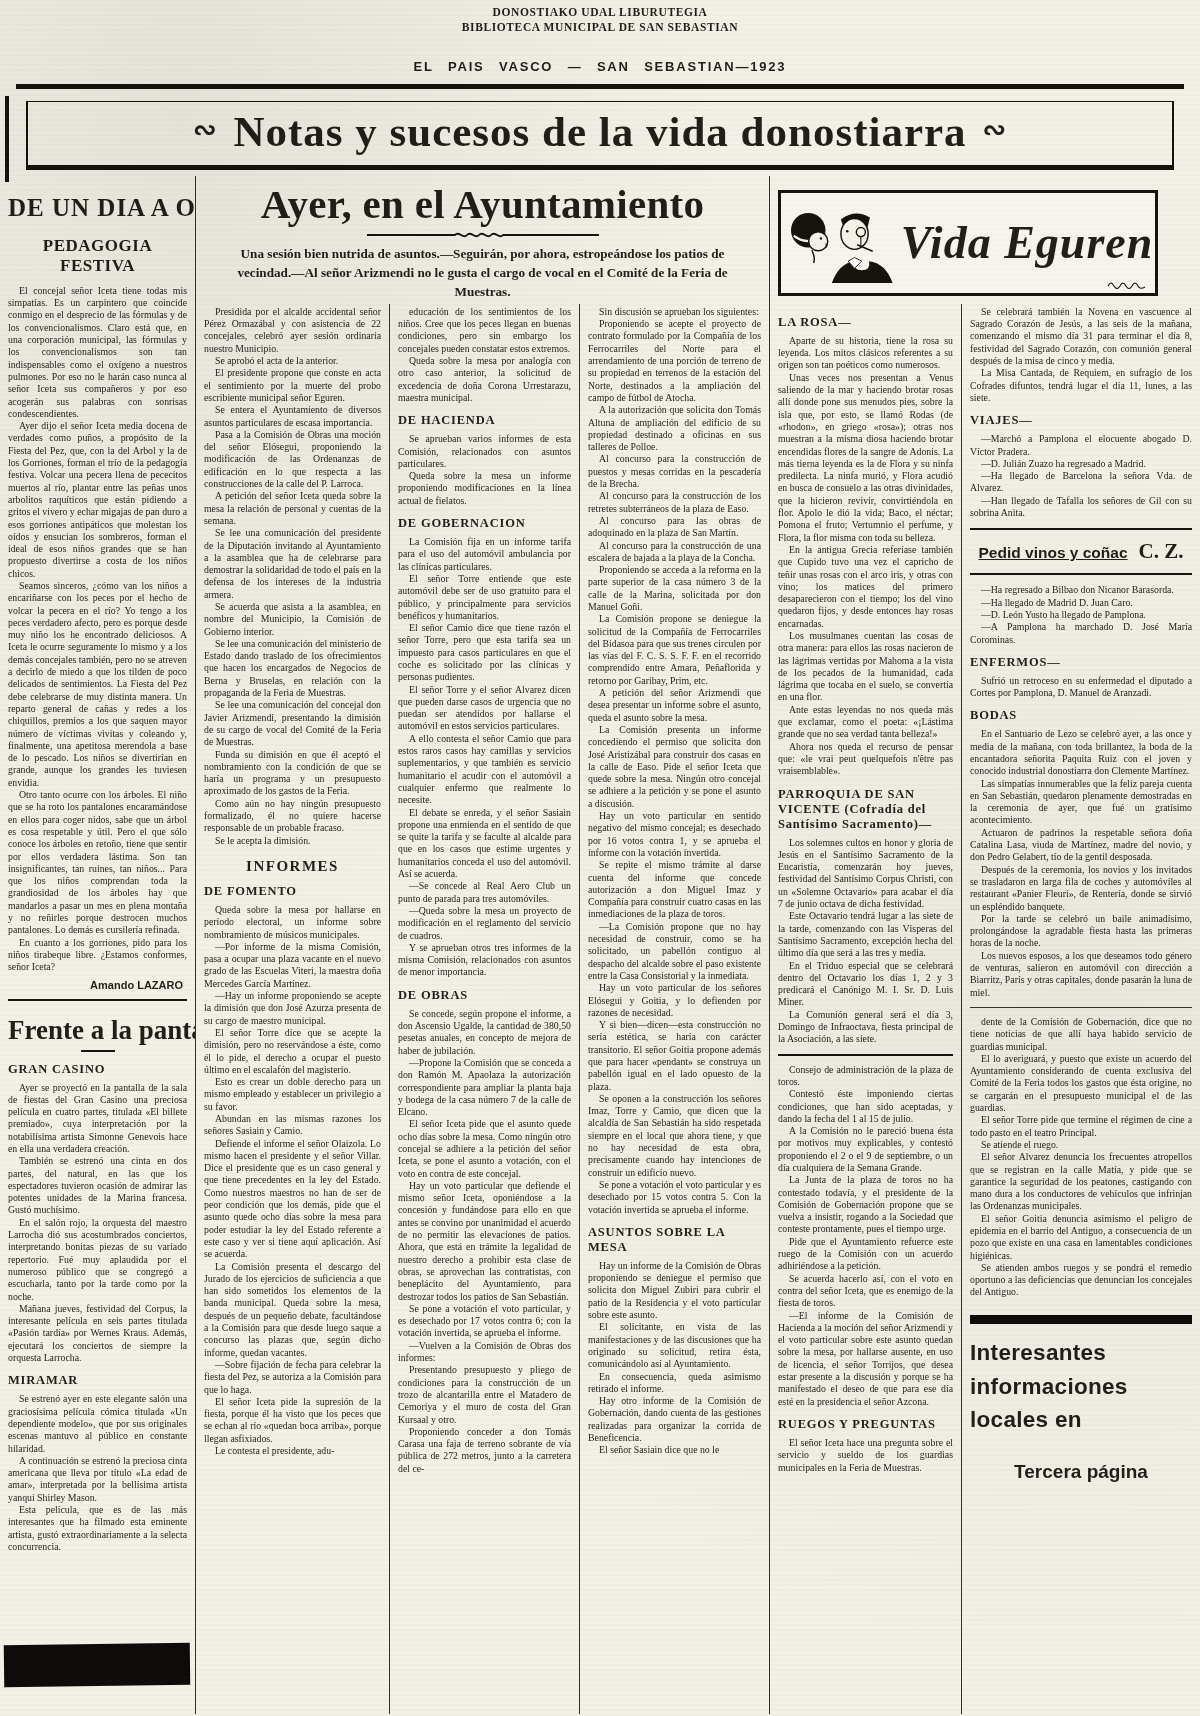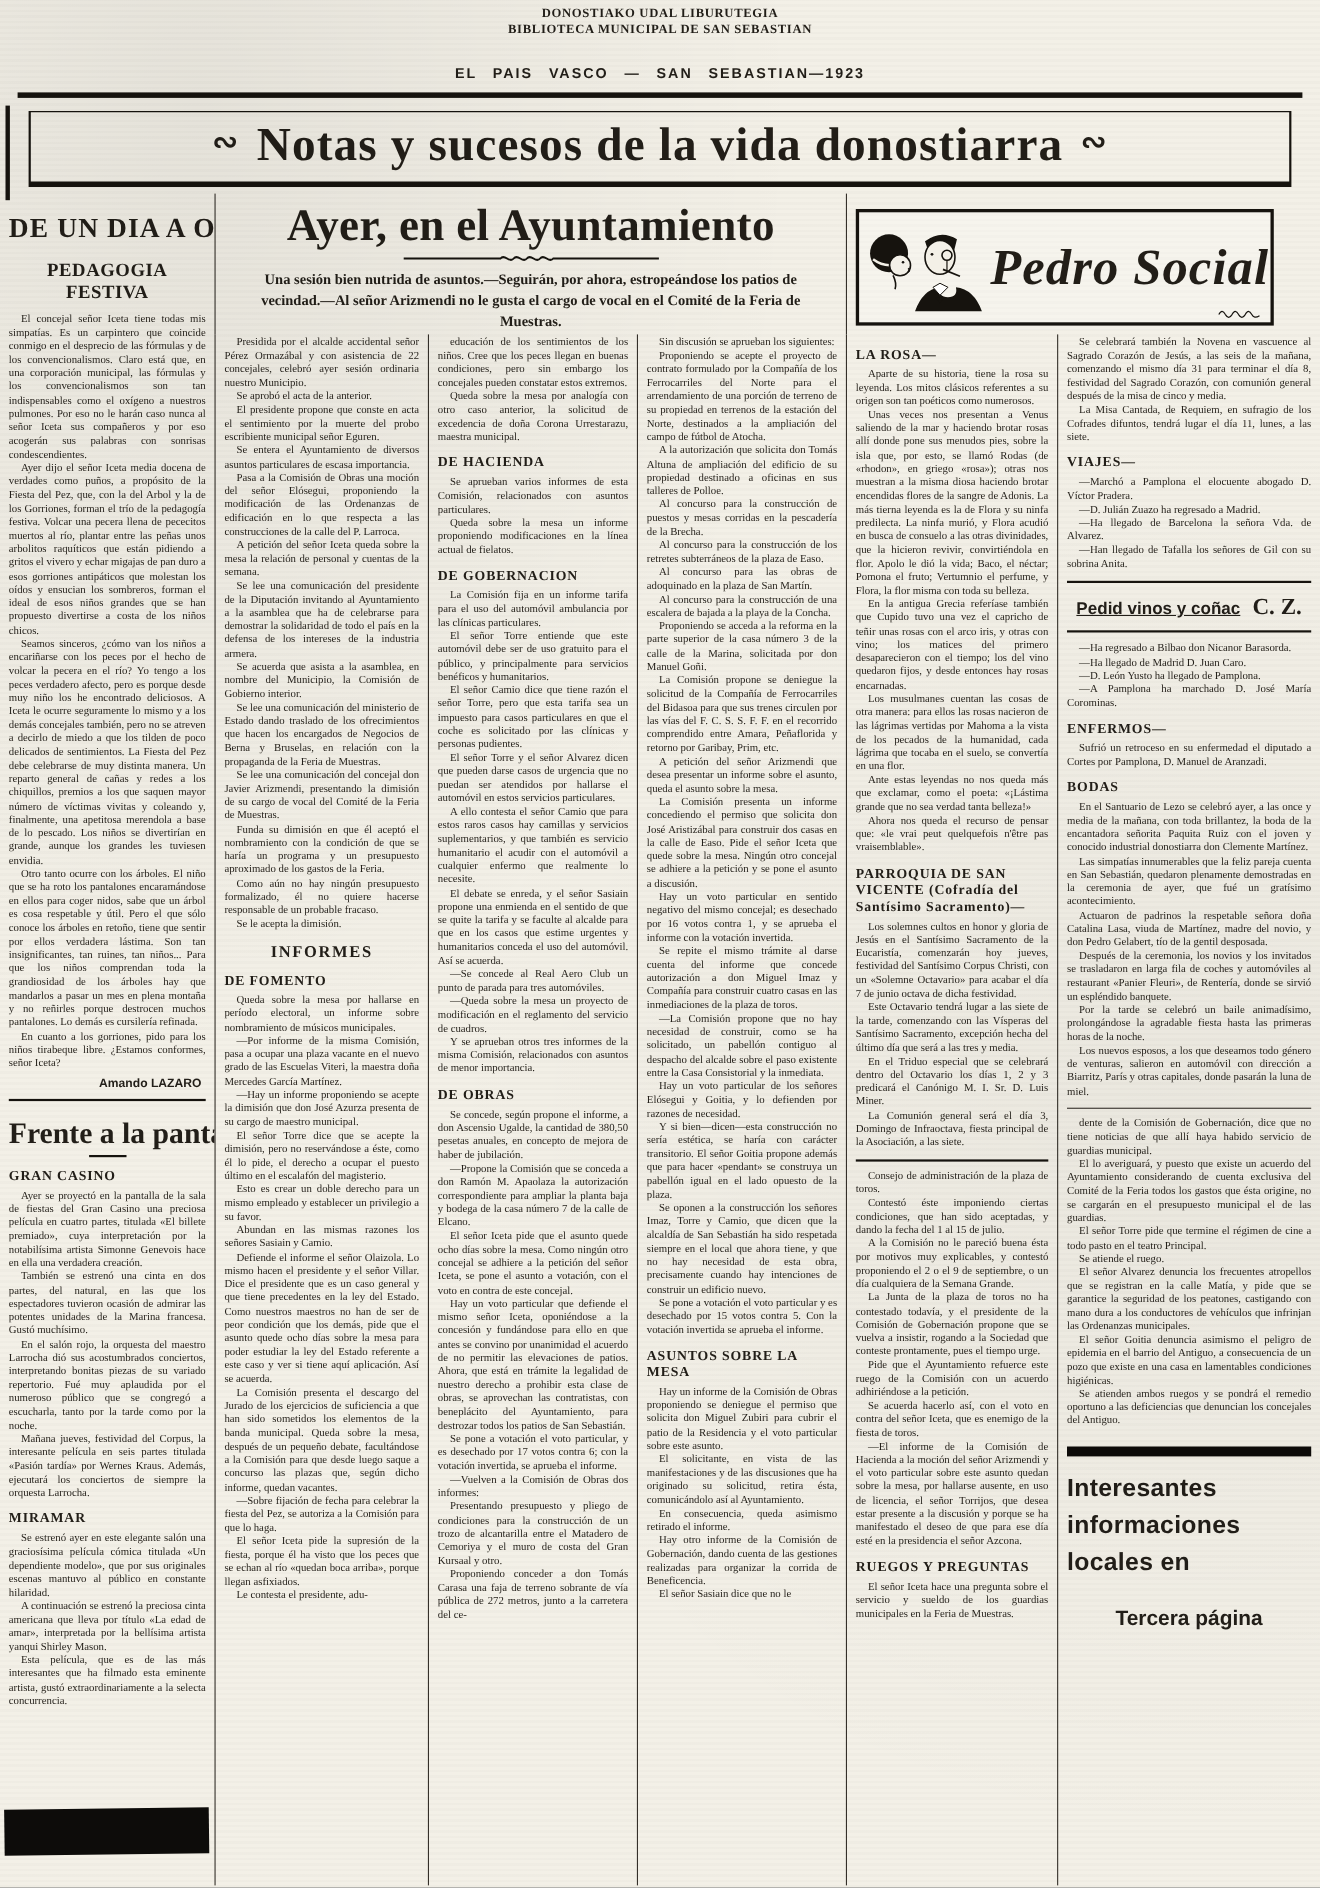--- a/index.html
+++ b/index.html
@@ -129,21 +129,21 @@
           <path d="M66 22 q16 -12 32 -2 l-3 12 q-13 -7 -26 -1 z" fill="#16130e"></path>
           <ellipse cx="81" cy="38" rx="15" ry="17" fill="#f3f0e7" stroke="#16130e" stroke-width="1.6"></ellipse>
           <circle cx="88" cy="36" r="5" fill="none" stroke="#16130e" stroke-width="1.6"></circle>
           <line x1="88" y1="41" x2="88" y2="52" stroke="#16130e" stroke-width="1.2"></line>
           <circle cx="73" cy="35" r="1.4" fill="#16130e"></circle>
           <line x1="84" y1="50" x2="101" y2="57" stroke="#16130e" stroke-width="1.8"></line>
           <path d="M56 92 q8 -22 25 -24 q-2 10 8 10 q10 0 8 -10 q18 2 26 24 z" fill="#16130e"></path>
           <path d="M74 68 l7 8 l8 -8 l-8 -4 z" fill="#ffffff" stroke="#16130e" stroke-width="1"></path>
           <path d="M76 78 h10 l-5 6 z" fill="#16130e"></path>
         </svg>
-        <div class="vida-title">Pedro Social</div>
+        <div class="vida-title">Vida Eguren</div>
         <svg class="vida-sig" width="40" height="10" viewBox="0 0 40 10">
           <path d="M1 7 q3 -6 6 0 q3 5 6 0 q3 -6 6 0 q3 5 6 0 q3 -6 6 0 q2 4 7 1" stroke="#16130e" stroke-width="1.1" fill="none"></path>
         </svg>
       </div>
     </div>
 
     <div class="cell r2">
       <div>
           <p class="para">Presidida por el alcalde accidental señor Pérez Ormazábal y con asistencia de 22 concejales, celebró ayer sesión ordinaria nuestro Municipio.</p>
           <p class="para">Se aprobó el acta de la anterior.</p>

